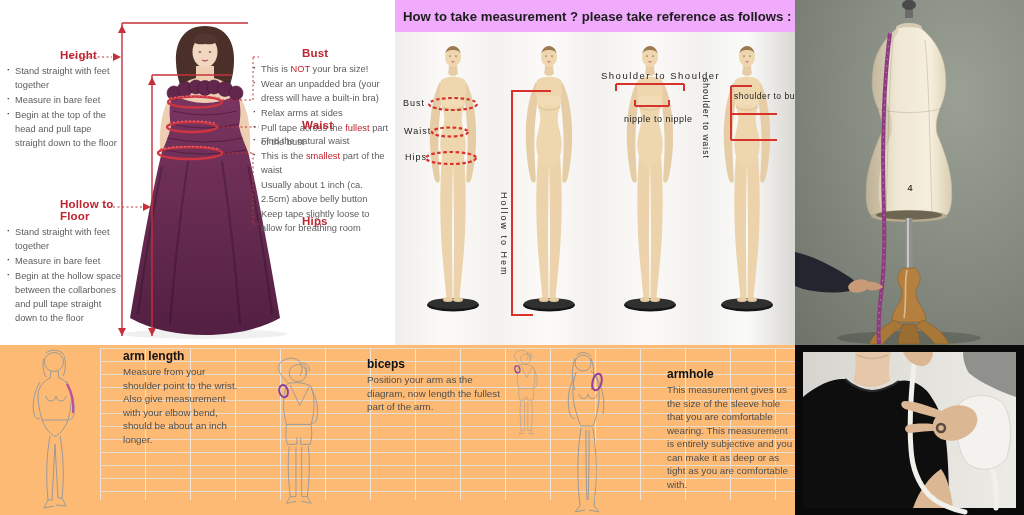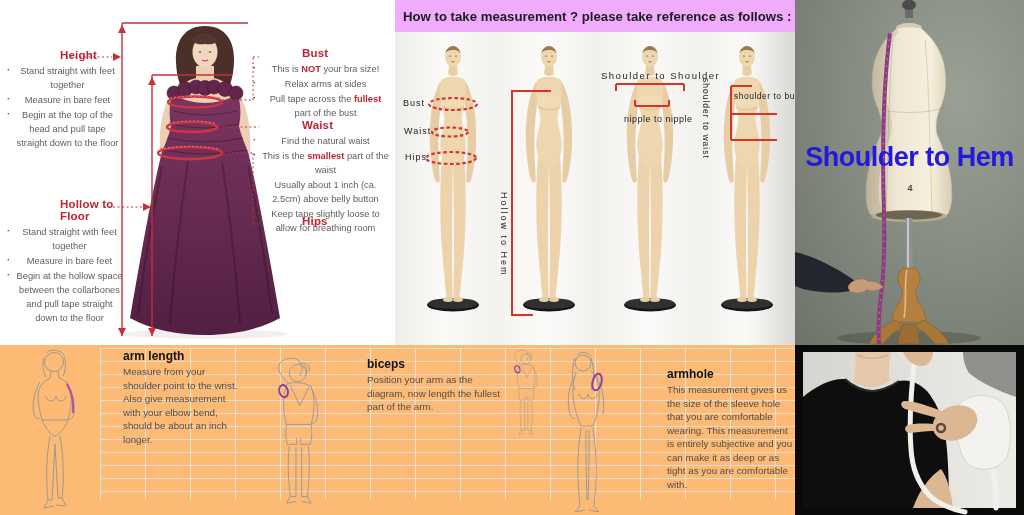--- a/index.html
+++ b/index.html
@@ -4,23 +4,23 @@
 <style>
   * { margin:0; padding:0; box-sizing:border-box; }
   html,body { width:1024px; height:515px; }
   body { position:relative; font-family:"Liberation Sans",sans-serif; background:#fff; overflow:hidden; }
   .abs { position:absolute; }
 
   
   #left-panel { left:0; top:0; width:395px; height:345px; background:#fff; }
   .red-h { color:#bf2431; font-weight:bold; font-size:11.5px; margin-left:14px; margin-bottom:4px; letter-spacing:.2px;padding-left:40px; }
   ul.bl { list-style:none; font-size:9.3px; color:#5e5e5e; line-height:1.5; }
-  ul.bl li { padding-left:9px; position:relative; margin-bottom:1px;text-align:center; }
+  ul.bl li { padding-left:9px; position:relative; margin-bottom:1px; }
   ul.bl li::before { content:"·"; position:absolute; left:1px; top:-1px; color:#3c3c3c; font-weight:bold; }
-  .hl { color:#c0242e; font-weight:bold; }
+  .hl { color:#c0242e; font-weight:normal; }
 
   
   #middle-panel { left:395px; top:0; width:400px; height:345px; background:#f0abfc; }
   #mid-header { left:8px; top:0; height:32px; display:flex; align-items:center; font-weight:bold; font-size:13.2px; color:#1d1d1d; }
   #mann-area { left:0; top:32px; width:400px; height:313px;
     background:linear-gradient(90deg,#efeeeb 0,#fbfaf8 12%,#f3f2ef 25%,#fcfbf9 38%,#f1f0ed 50%,#fbfaf8 63%,#f2f1ee 76%,#fafaf8 88%,#e4e3e0 96%,#d9d8d5 100%); }
   .mlabel { font-size:9px; font-weight:normal; color:#1c1c1c; letter-spacing:1px; white-space:nowrap; }
   .vtext { writing-mode:vertical-rl; letter-spacing:2px; }
 
   
@@ -194,20 +194,21 @@
       <li>Stand straight with feet together</li>
       <li>Measure in bare feet</li>
       <li>Begin at the hollow space between the collarbones and pull tape straight down to the floor</li>
     </ul>
   </div>
 
   <div class="abs" id="bust-block" style="left:252px;top:47px;width:138px">
     <div class="red-h" style="margin-left:10px">Bust</div>
     <ul class="bl">
       <li><span>This is </span><span class="hl">NOT</span><span> your bra size!</span></li>
+      <li>Wear an unpadded bra (your dress will have a built-in bra)</li>
       <li>Relax arms at sides</li>
       <li><span>Pull tape across the </span><span class="hl">fullest</span><span> part of the bust</span></li>
     </ul>
   </div>
 
   <div class="abs" id="waist-block" style="left:252px;top:119px;width:138px">
     <div class="red-h" style="margin-left:10px">Waist</div>
     <ul class="bl">
       <li>Find the natural waist</li>
       <li><span>This is the </span><span class="hl">smallest</span><span> part of the waist</span></li>
@@ -278,21 +279,20 @@
     <path d="M112,270 C109,282 112,300 109,318" stroke="rgba(255,235,200,0.55)" stroke-width="1.6" fill="none"></path>
     <path d="M100,320 C88,326 78,334 74,344 L88,344 C94,336 102,330 108,326 Z" fill="#a87838" stroke="#7d5526" stroke-width="0.5"></path>
     <path d="M128,320 C140,326 150,334 154,344 L140,344 C134,336 126,330 120,326 Z" fill="#a87838" stroke="#7d5526" stroke-width="0.5"></path>
     <path d="M108,324 C105,331 103,338 103,344 L125,344 C125,338 123,331 120,324 Z" fill="#9a6e33" stroke="#7d5526" stroke-width="0.5"></path>
     <path d="M95,33 C89,80 87,150 89,215 C90,255 88,280 86,295 C84,312 83,330 84,344" stroke="#8d3c80" stroke-width="4" fill="none"></path>
     <path d="M95,33 C89,80 87,150 89,215 C90,255 88,280 86,295 C84,312 83,330 84,344" stroke="#c973b8" stroke-width="1.2" stroke-dasharray="1.5,5" fill="none"></path>
     <path d="M0,252 C18,256 38,266 56,278 C61,281 62,287 58,290 C44,294 24,293 8,289 L0,286 Z" fill="#23262e"></path>
     <ellipse cx="64" cy="286" rx="11" ry="6.5" fill="#c89a78" transform="rotate(-12 64 286)"></ellipse>
     <path d="M72,282 C78,281 85,283 88,287 C85,290 78,291 73,290 Z" fill="#c89a78"></path>
   </svg>
-  <div class="abs" id="shoulder-hem-caption">Shoulder to Hem</div>
   <div class="abs" id="form-size">4</div>
 </div>
 
 <div id="bottom-row" class="abs">
   <div class="abs" id="grid"></div>
 
   <svg class="abs" style="left:8px;top:3px" width="100" height="164" viewBox="0 0 100 164">
     <g stroke="#9a9a9a" stroke-width="1" fill="none">
       <circle cx="46" cy="14" r="9.5"></circle>
       <path d="M38,5 C42,1 52,1 56,7 M36,10 C34,16 35,24 38,29 M56,8 C58,14 58,22 55,28"></path>

